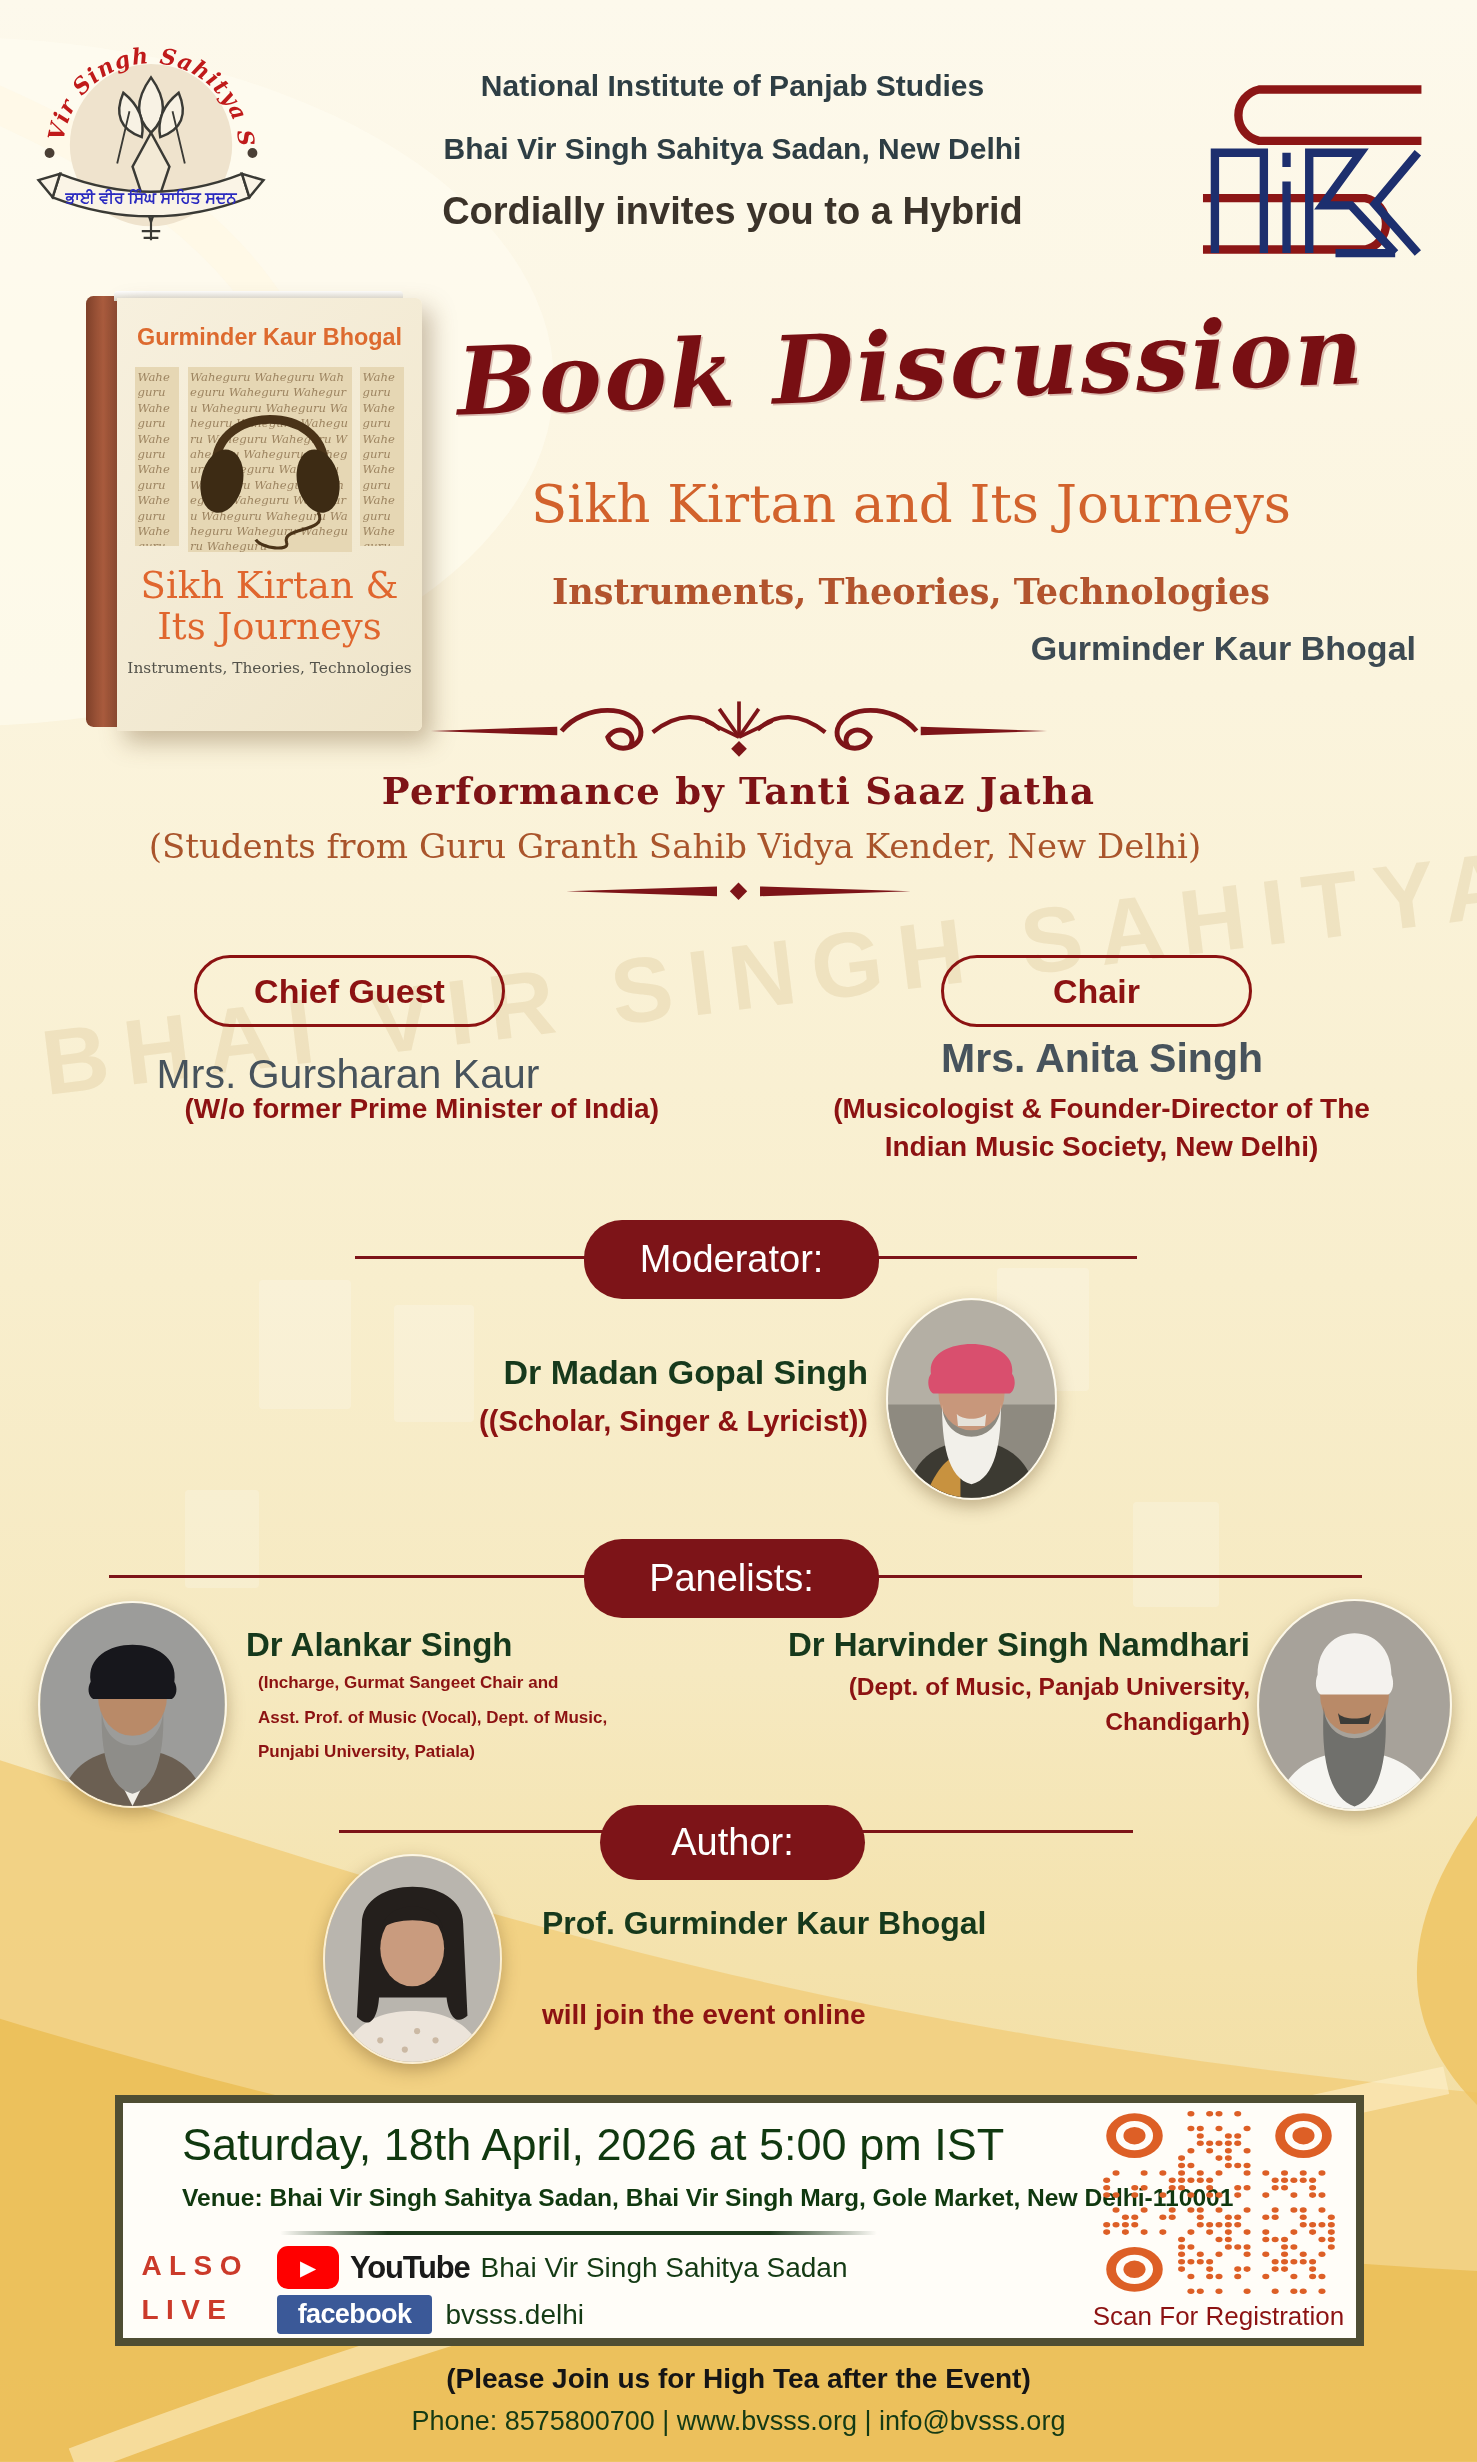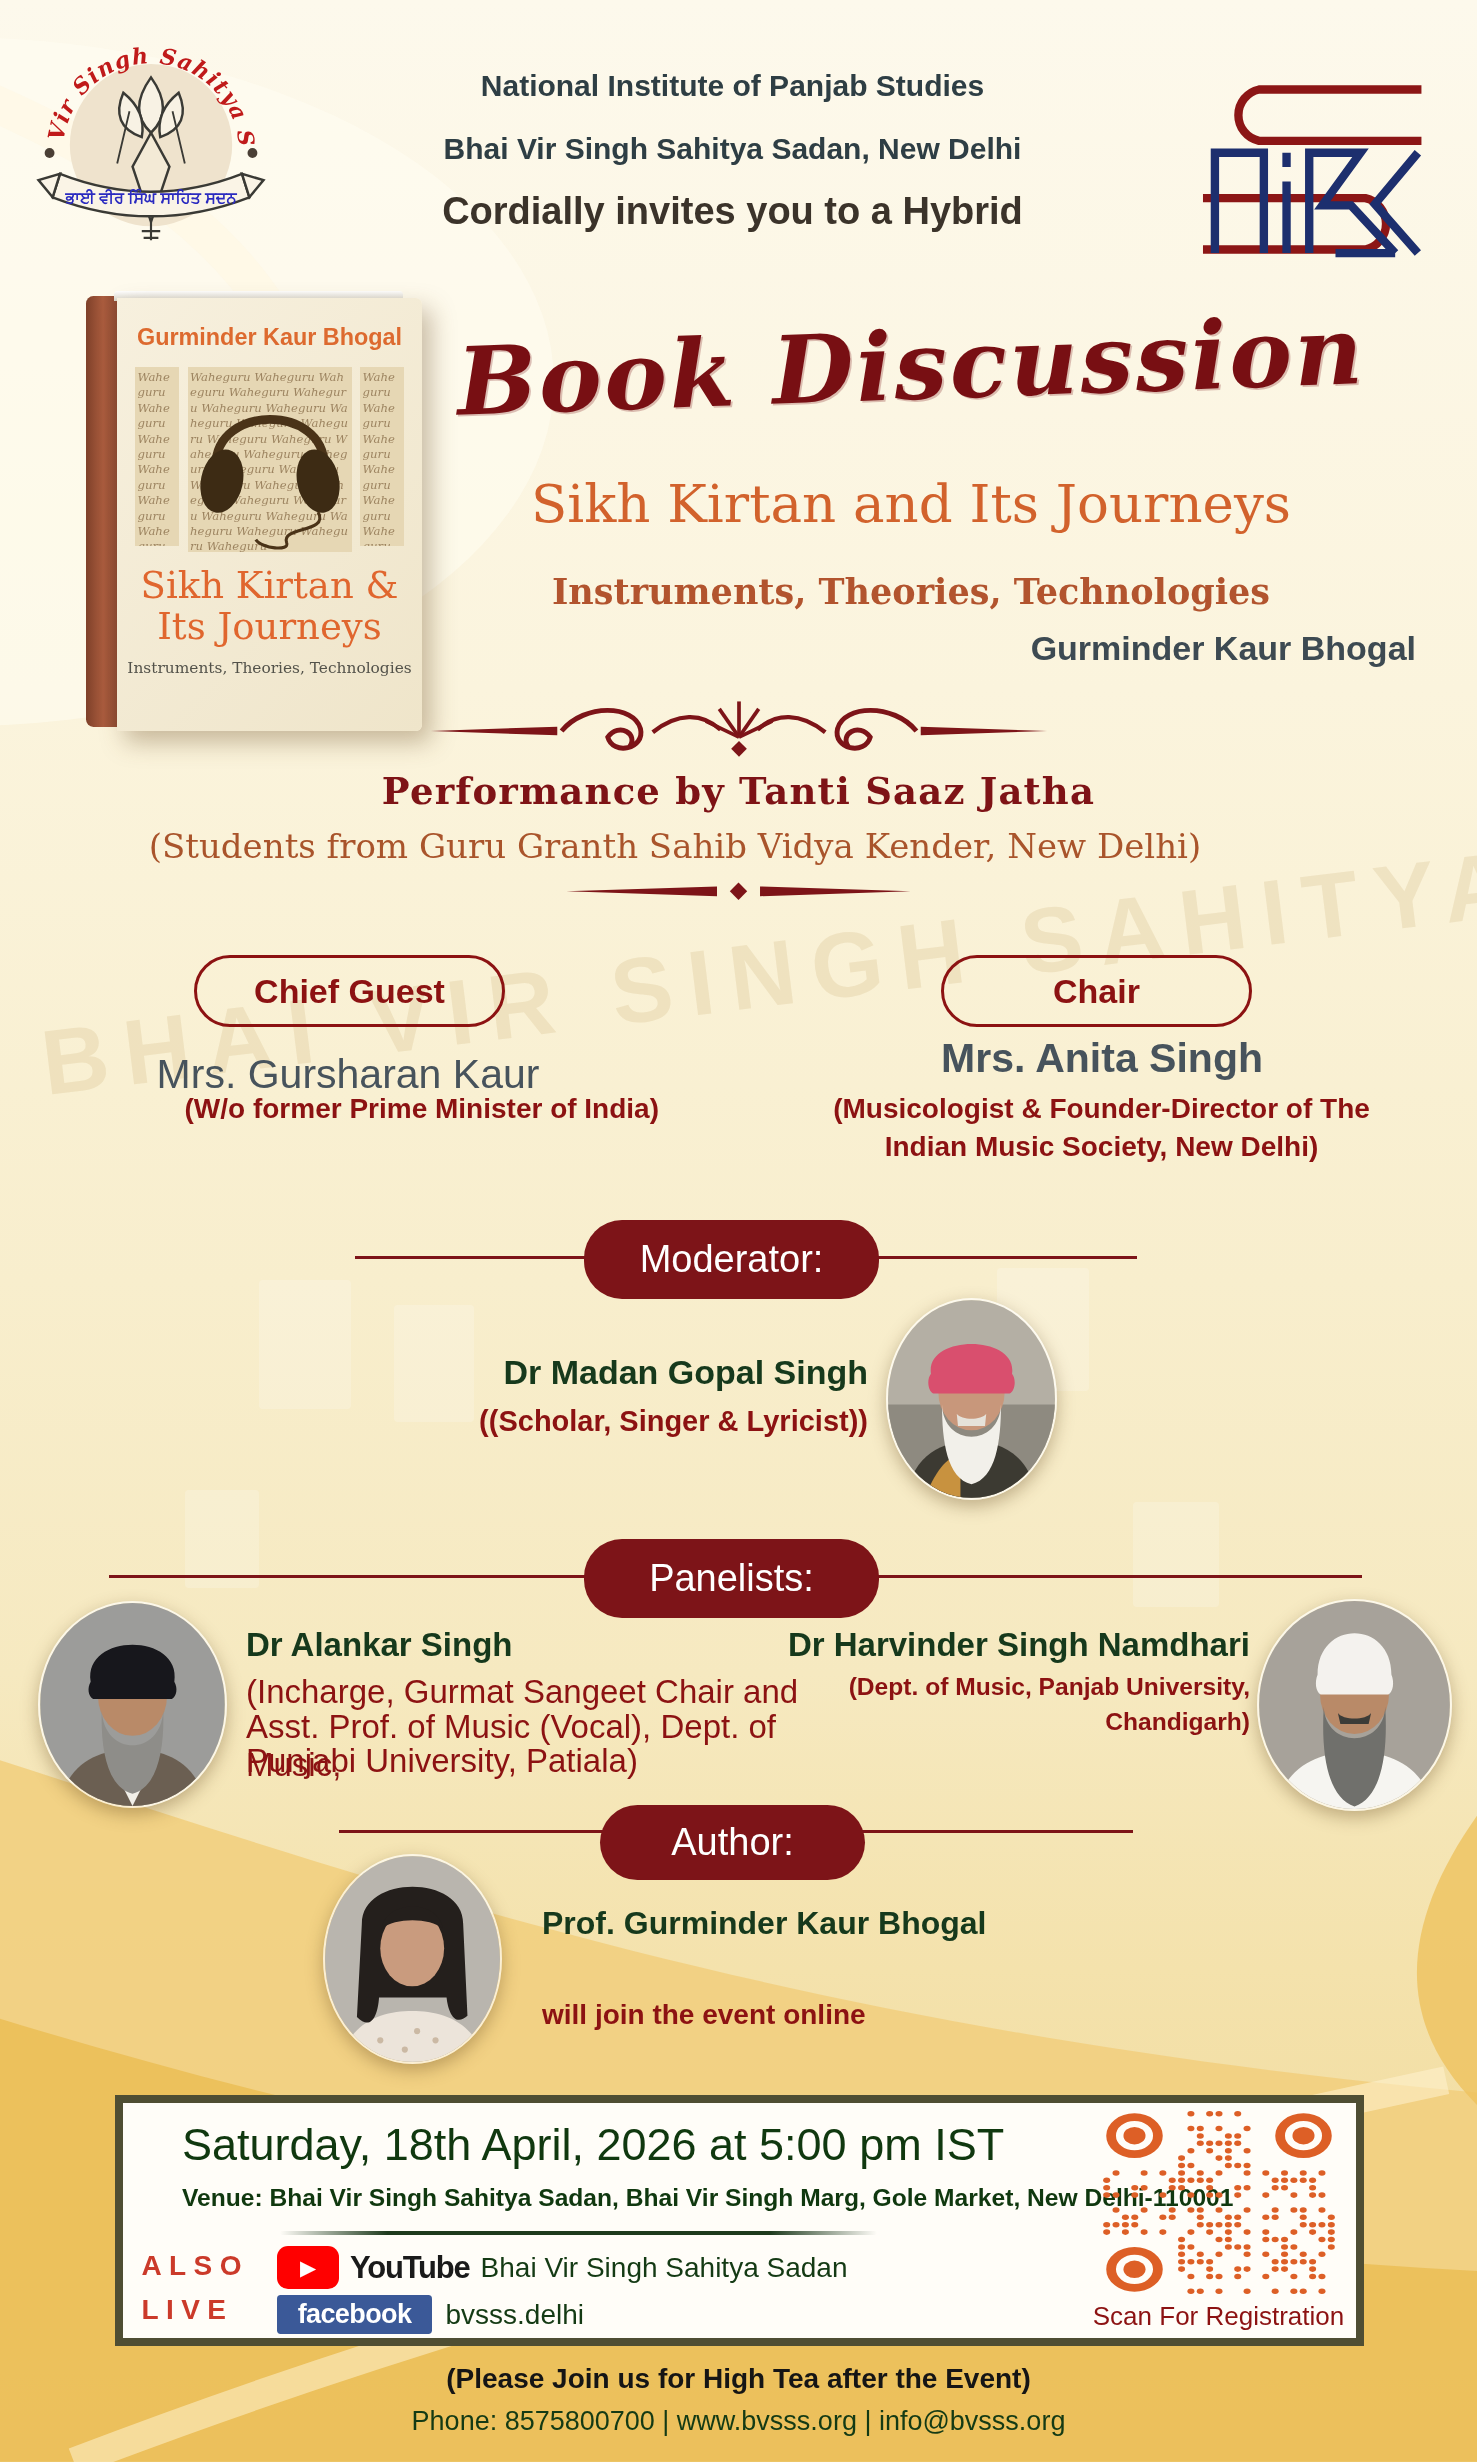--- a/index.html
+++ b/index.html
@@ -74,21 +74,21 @@
   .badge-fill{position:absolute;z-index:3;background:#7d1418;border-radius:38px;
     display:flex;align-items:center;justify-content:center;color:#fff;font-size:38px;}
   .mod-line{left:355px;top:1256px;width:782px;}
   .mod-badge{left:584px;top:1220px;width:295px;height:79px;}
   .mod-name{left:246px;top:1353px;width:622px;text-align:right;font-size:34px;font-weight:bold;color:#16391c;}
   .mod-desc{left:246px;top:1405px;width:622px;text-align:right;font-size:29px;font-weight:bold;color:#8c1212;}
 
   .pan-line{left:109px;top:1575px;width:1253px;}
   .pan-badge{left:584px;top:1539px;width:295px;height:79px;}
   .panL-name{left:246px;top:1626px;width:585px;font-size:33px;font-weight:bold;color:#16391c;}
-  .panL-d{left:246px;width:616px;font-size:33px;font-weight:normal;color:#8c1212;}
+  .panL-d{left:258px;width:616px;font-size:17px;font-weight:bold;color:#8c1212;}
   .panR-name{left:702px;top:1626px;width:548px;text-align:right;font-size:33px;font-weight:bold;color:#16391c;}
   .panR-d{left:634px;width:616px;text-align:right;font-size:24.6px;font-weight:bold;color:#8c1212;}
 
   .auth-line{left:339px;top:1830px;width:794px;}
   .auth-badge{left:600px;top:1793px;width:265px;height:75px;margin-top:12px;}
   .auth-name{left:542px;top:1905px;width:800px;font-size:32px;font-weight:bold;color:#16391c;}
   .auth-d1{left:542px;top:1953px;width:862px;font-size:28px;font-weight:bold;color:#8c1212;}
   .auth-d2{left:542px;top:1999px;width:862px;font-size:28px;font-weight:bold;color:#8c1212;}
 
   

